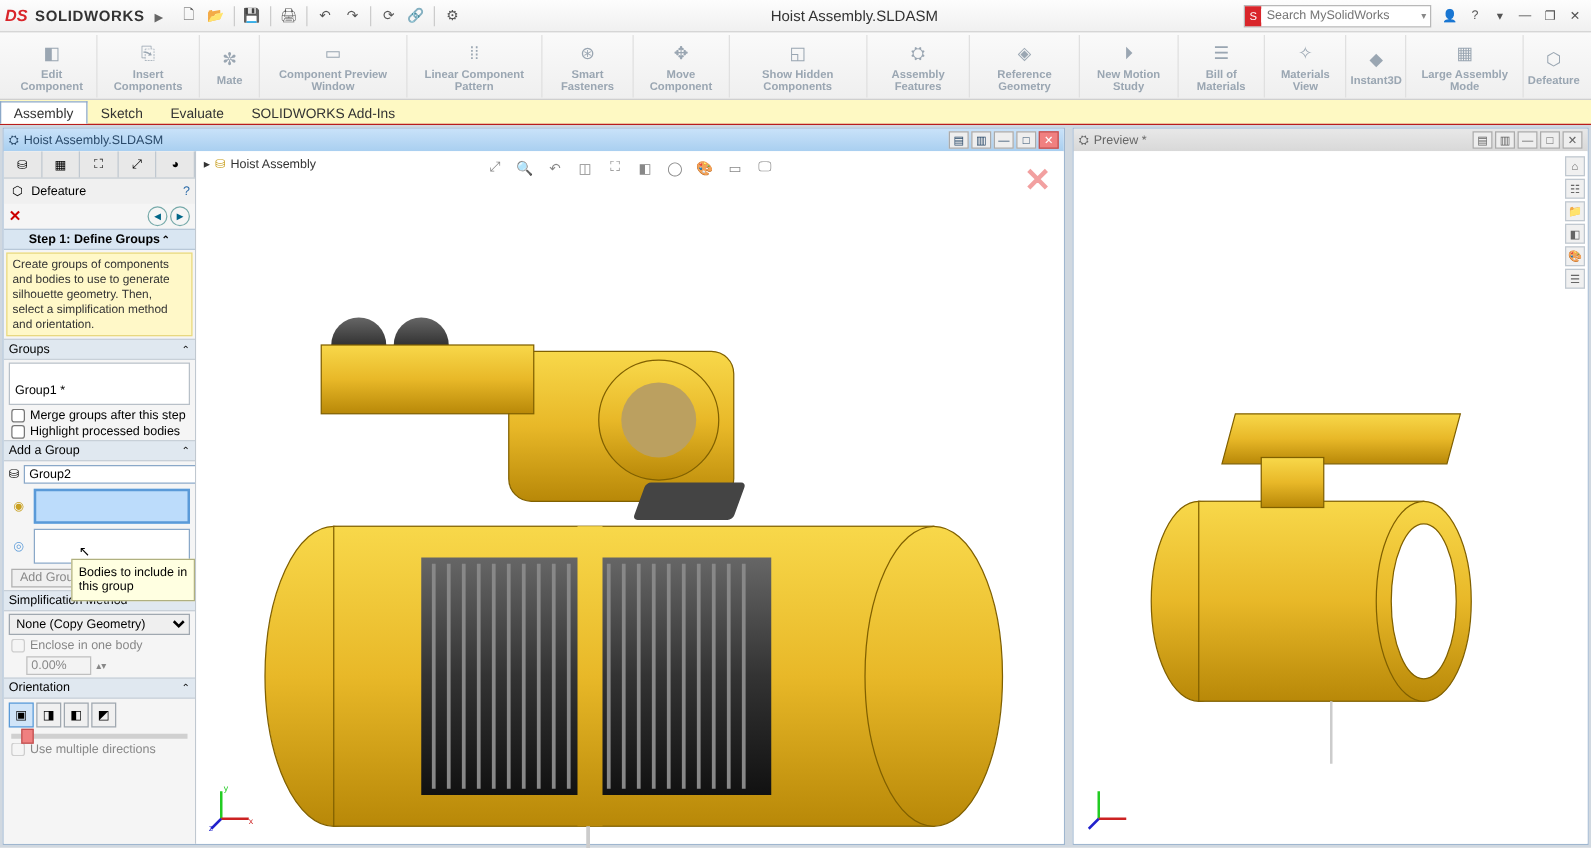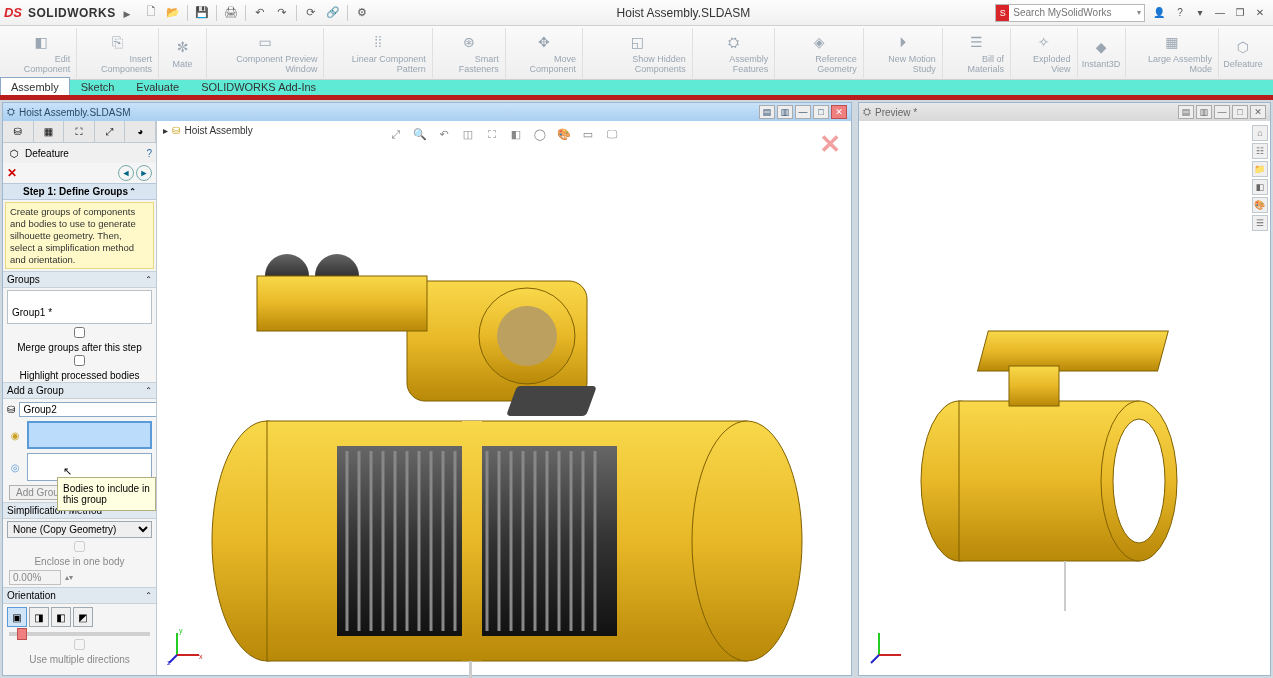--- a/index.html
+++ b/index.html
@@ -18,24 +18,24 @@
 .search-box .sicon { width:16px; height:16px; background:#d9252a; color:#fff; font-size:9px; display:flex; align-items:center; justify-content:center;}
 .search-box input { border:none; outline:none; font-size:10px; padding:0 4px; width:100%; color:#888;}
 .win-controls { display:flex; align-items:center; gap:2px; margin-right:4px;}
 .win-controls .btn { width:18px; height:16px; display:flex; align-items:center; justify-content:center; font-size:10px; color:#555;}
 
 
 .ribbon { height:54px; background:linear-gradient(#fafafa,#efefef); border-bottom:1px solid #cfcfcf; display:flex; align-items:flex-start; padding:2px 6px; gap:0;}
 .rib-group { display:flex; flex-direction:column; align-items:center; height:50px; padding:0 6px; border-right:1px solid #e0e0e0; min-width:48px; justify-content:center;}
 .rib-group:last-child { border-right:none;}
 .rib-icon { width:22px; height:22px; display:flex; align-items:center; justify-content:center; color:#9aa6b2; font-size:14px;}
-.rib-label { font-size:9px; color:#9aa6b2; text-align:right; line-height:1.1; margin-top:2px;}
-
-
-.ribbon-tabs { height:20px; background:#5eead4; border-bottom:5px solid #b91c1c; display:flex; align-items:flex-end;}
+.rib-label { font-size:9px; color:#9aa6b2; text-align:center; line-height:1.1; margin-top:2px;font-weight:bold;}
+
+
+.ribbon-tabs { height:20px; background:#fef9c3; border-bottom:1px solid #b91c1c; display:flex; align-items:flex-end;}
 .ribbon-tabs .tab { padding:3px 10px 2px; font-size:11px; color:#333; border:1px solid transparent; border-bottom:none;}
 .ribbon-tabs .tab.active { background:#fff; border-color:#8ca8c8; }
 
 
 .mdi-area { position:absolute; top:100px; left:0; right:0; bottom:0; background:#d0d8e0;}
 .doc-window { position:absolute; background:#fff; border:1px solid #9fb6cf;}
 .doc-window.main { left:2px; top:2px; width:850px; bottom:2px;}
 .doc-window.preview { left:858px; top:2px; right:2px; bottom:2px;}
 .doc-titlebar { height:18px; background:linear-gradient(#c9e2f9,#a9cff0); display:flex; align-items:center; padding:0 4px; font-size:10px; color:#2a4a6a;}
 .doc-titlebar.inactive { background:linear-gradient(#e8e8e8,#d8d8d8); color:#666;}
@@ -52,33 +52,33 @@
 .pm-actions { padding:2px 4px; display:flex; align-items:center; gap:4px;}
 .pm-actions .x { color:#c00; font-size:12px; font-weight:bold;}
 .pm-actions .nav { margin-left:auto; display:flex; gap:2px;}
 .pm-actions .nav .nbtn { width:16px; height:16px; border:1px solid #7aa; border-radius:8px; display:flex; align-items:center; justify-content:center; font-size:9px; color:#068;}
 .step-header { background:#d9e6f2; padding:2px 20px; font-weight:bold; display:flex; align-items:center; border-top:1px solid #b8c8d8; border-bottom:1px solid #b8c8d8;}
 .step-header .chev { margin-left:auto; font-size:8px;}
 .yellow-tip { background:#fff8c8; border:1px solid #e8d880; margin:2px; padding:3px 4px; font-size:9.5px; line-height:1.25; color:#333;}
 .section-header { background:#e0e8f0; padding:2px 4px; display:flex; align-items:center; border-top:1px solid #c8d0d8; border-bottom:1px solid #c8d0d8;}
 .section-header .chev { margin-left:auto; font-size:8px;}
 .groups-list { background:#fff; border:1px solid #b8c0c8; margin:2px 4px; height:15px; padding:16px 4px;}
-.chk { display:flex; align-items:center; gap:4px; padding:1px 6px;flex-direction:column;}
+.chk { display:flex; align-items:center; gap:4px; padding:1px 6px;}
 .chk input { width:11px; height:11px;}
 .addgrp-row { display:flex; align-items:center; gap:4px; padding:2px 4px;}
 .addgrp-row .picon { width:16px; height:16px; display:flex; align-items:center; justify-content:center;}
 .addgrp-row input[type=text] { flex:1; border:1px solid #8aa8c8; padding:1px 3px; font-size:10px;}
 .addgrp-row .sel { flex:1; height:28px; border:1px solid #8aa8c8;}
 .addgrp-row .sel.active { background:#bcdcfb; border:2px solid #5a9ad8;}
 .addgrp-row .sel.white { background:#fff; height:28px;}
 .addgrp-btn { margin:2px 6px; padding:1px 6px; font-size:10px; background:#f0f0f0; border:1px solid #b0b0b0; color:#888;}
 .tooltip { position:absolute; background:#ffffe1; border:1px solid #b0b080; padding:5px 5px; font-size:10px; z-index:100;}
 .simp-select { width:calc(100% - 8px); margin:2px 4px; font-size:10px; padding:1px; border:1px solid #a0a8b0;}
 .ignore-row { padding:2px 6px; font-size:9.5px; color:#888; line-height:1.2;}
-.pct-row { display:flex; align-items:center; gap:4px; padding:2px 6px;}
+.pct-row { display:flex; align-items:center; gap:4px; padding:2px 6px;margin-left:12px;}
 .pct-row input { width:52px; font-size:10px; padding:1px 3px; border:1px solid #c0c0c0; color:#888;}
 .orient-btns { display:flex; gap:2px; padding:3px 4px;}
 .orient-btns .ob { width:20px; height:20px; border:1px solid #a0a8b0; background:#f0f0f0; display:flex; align-items:center; justify-content:center;}
 .orient-btns .ob.active { background:#d0e4f8; border-color:#5a9ad8;}
 .slider-row { padding:2px 6px; display:flex; align-items:center;}
 .slider-row .track { flex:1; height:4px; background:#d0d0d0; position:relative;}
 .slider-row .thumb { position:absolute; left:8px; top:-4px; width:10px; height:12px; background:#f08080; border:1px solid #c05050;}
 
 
 .gfx { position:absolute; left:154px; top:18px; right:0; bottom:0; background:#fff;}
@@ -182,21 +182,21 @@
   <div class="rib-group">
       <div class="rib-icon">⏵</div>
       <div class="rib-label">New Motion Study</div>
     </div>
   <div class="rib-group">
       <div class="rib-icon">☰</div>
       <div class="rib-label">Bill of Materials</div>
     </div>
   <div class="rib-group">
       <div class="rib-icon">✧</div>
-      <div class="rib-label">Exploded View</div>
+      <div class="rib-label">Materials View</div>
     </div>
   <div class="rib-group">
       <div class="rib-icon">◆</div>
       <div class="rib-label">Instant3D</div>
     </div>
   <div class="rib-group">
       <div class="rib-icon">▦</div>
       <div class="rib-label">Large Assembly Mode</div>
     </div>
   <div class="rib-group">

